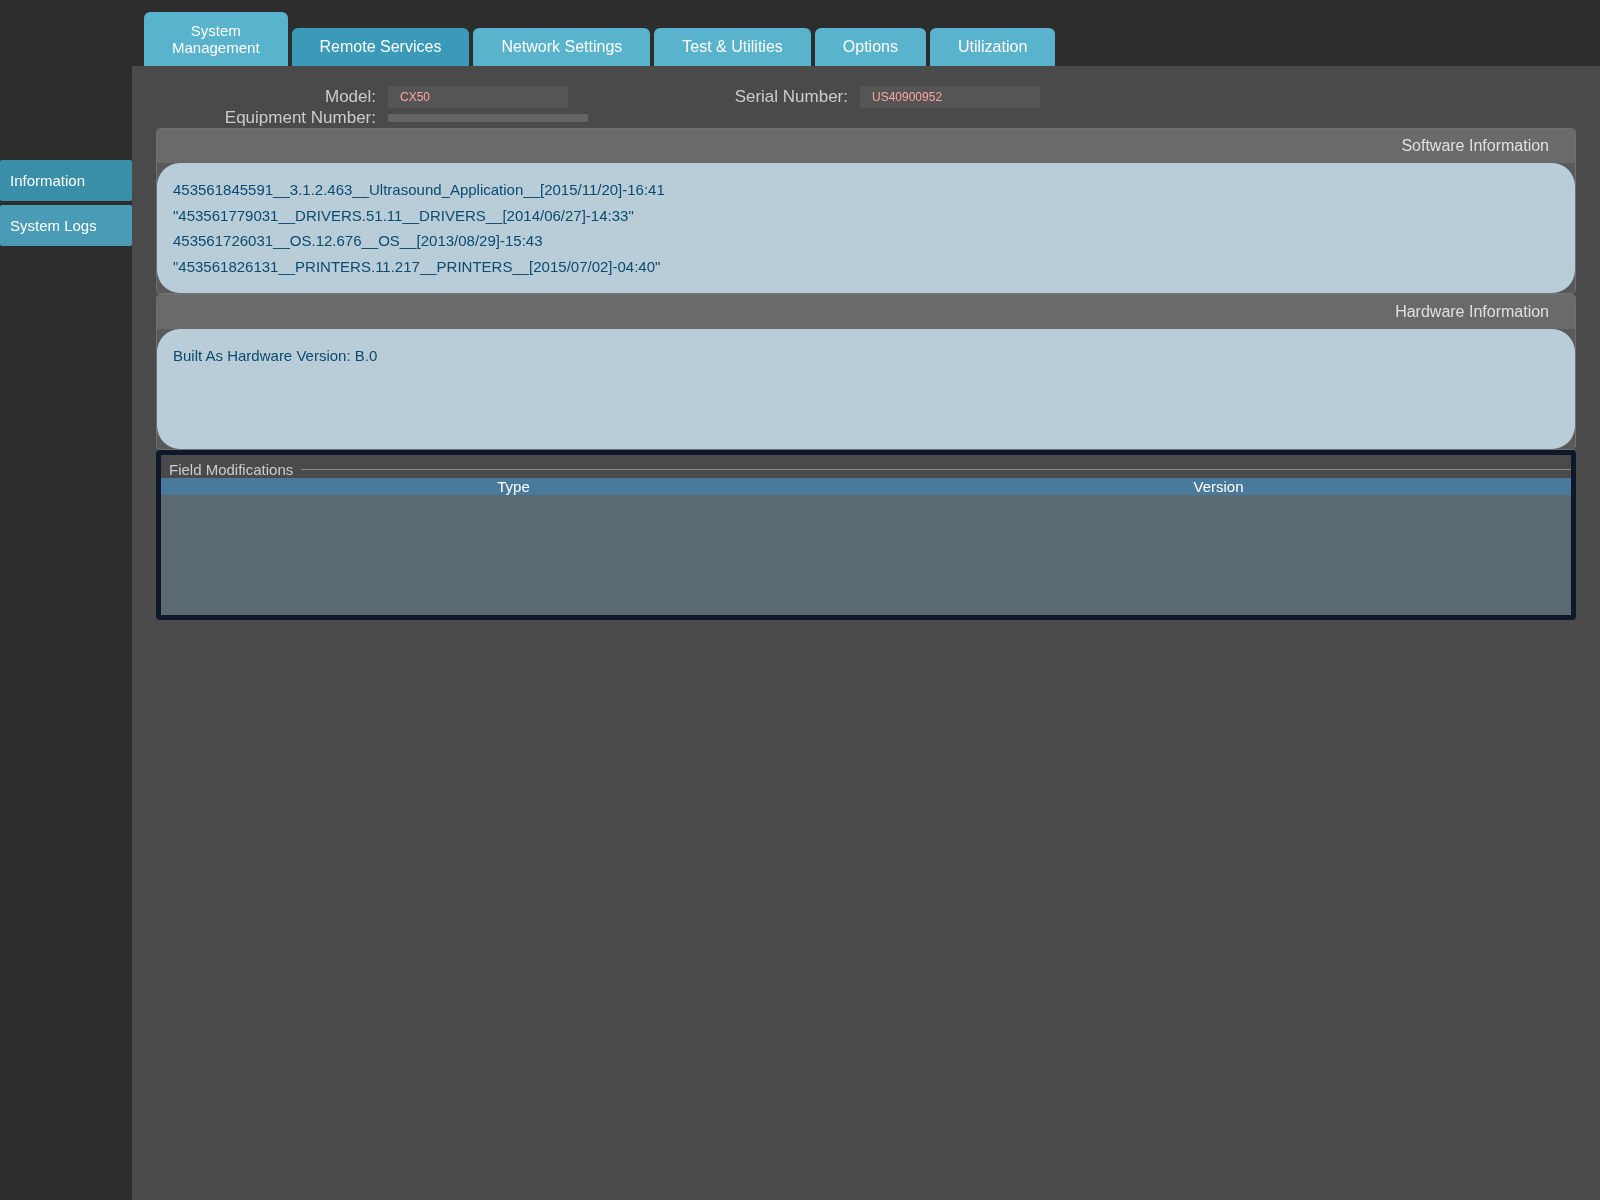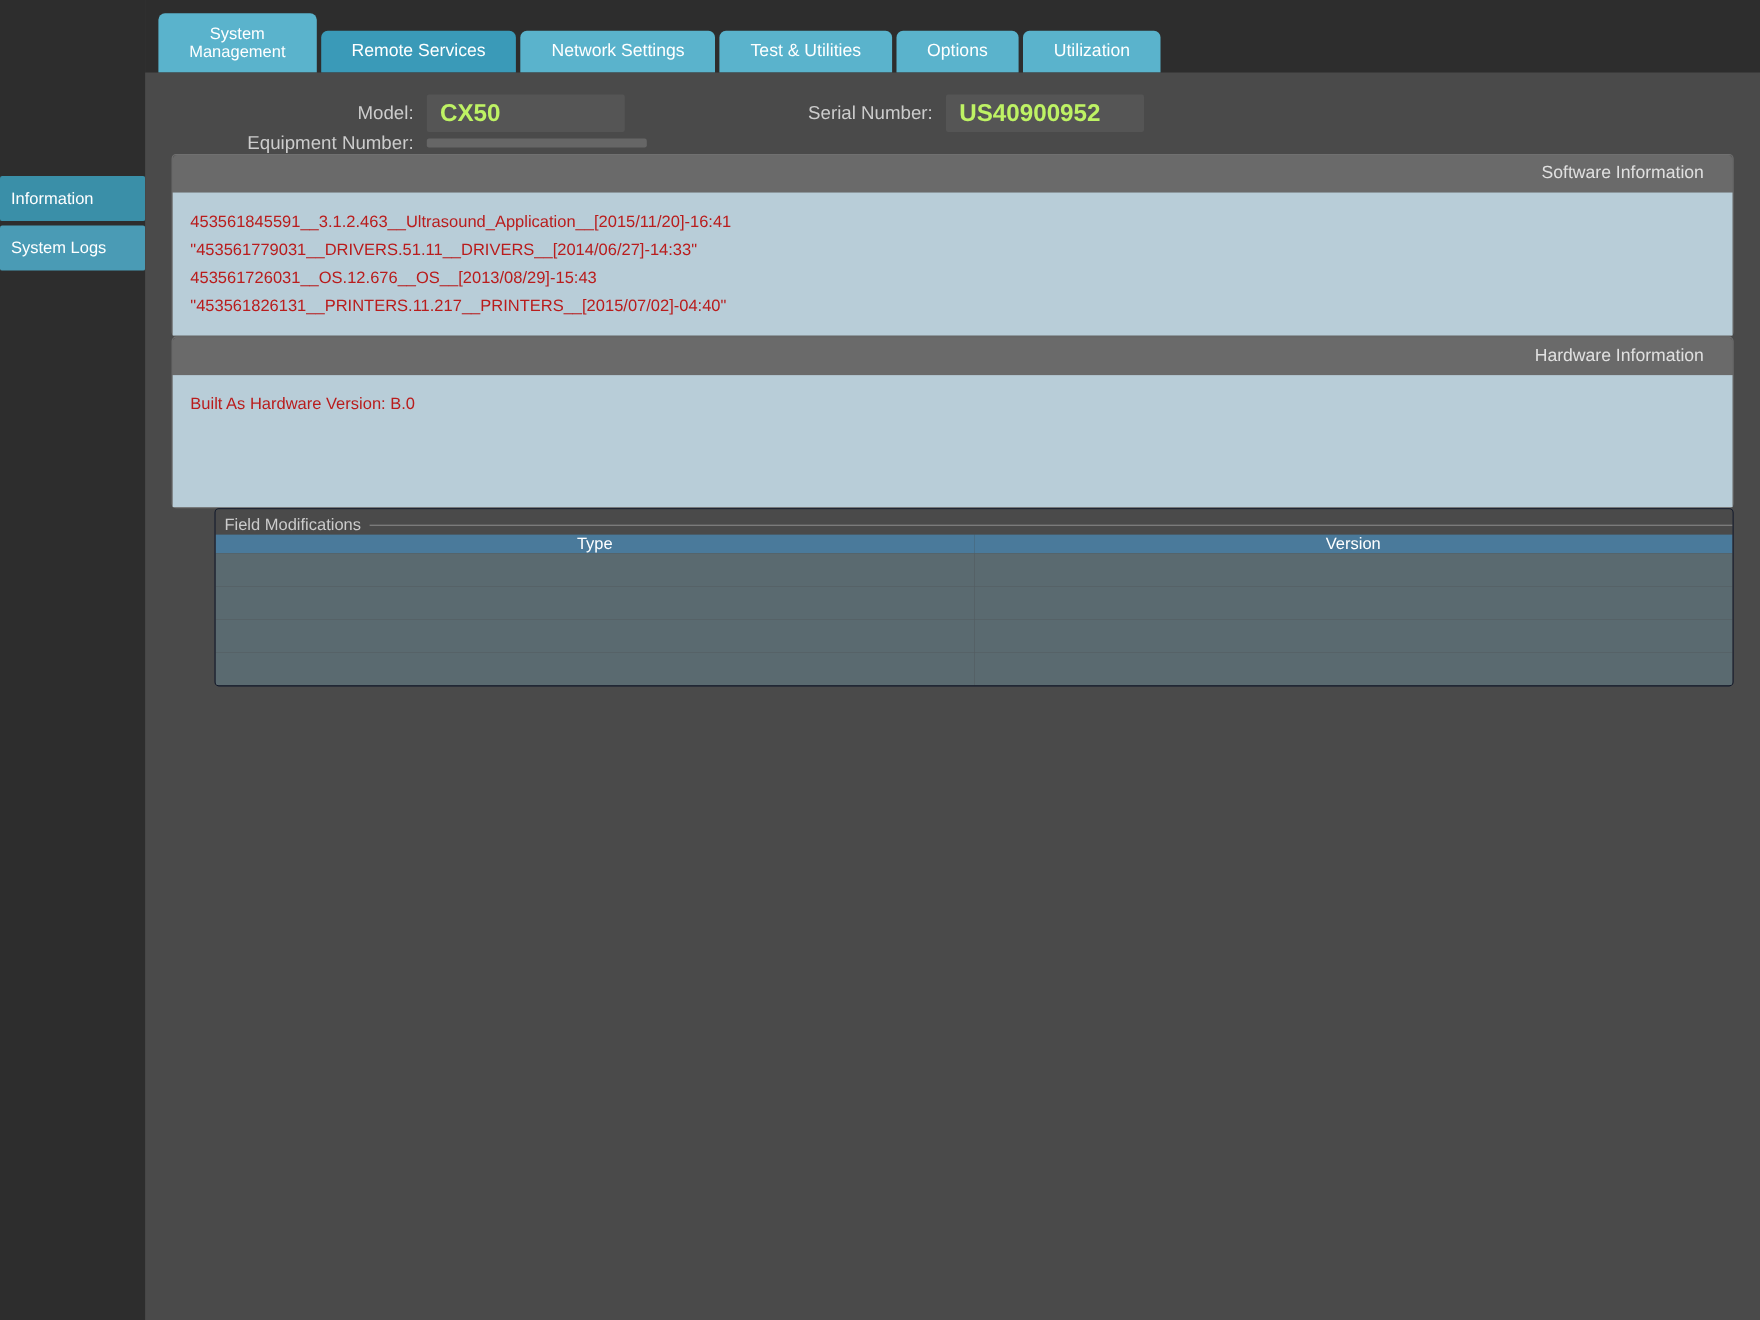--- a/index.html
+++ b/index.html
@@ -77,23 +77,23 @@
       flex-direction: column;
     }
     .info-label {
       color: #cccccc;
       font-size: 17px;
       font-weight: normal;
       text-align: right;
       min-width: 220px;
     }
     .info-value {
-      color: #bef264;
-      font-size: 22px;
-      font-weight: bold;
+      color: #fca5a5;
+      font-size: 12px;
+      font-weight: normal;
       background: #555;
       padding: 4px 12px;
       min-width: 180px;
       border-radius: 2px;
     }
     .info-value.empty {
       background: #666;
       min-width: 200px;
     }
     
@@ -107,30 +107,30 @@
       color: #e0e0e0;
       font-size: 16px;
       padding: 8px 26px;
       text-align: right;
       border-radius: 4px 4px 0 0;
     }
     .section-body {
       background: #b8cdd8;
       padding: 14px 16px;
       font-size: 15px;
-      color: #b91c1c;
+      color: #0c4a6e;
       line-height: 1.7;
       min-height: 100px;
+      border-radius: 23px;
     }
     
     .field-mod-section {
-      border: 1px solid #0f172a;
+      border: 5px solid #0f172a;
       border-radius: 4px;
       overflow: hidden;
-      margin-left: 39px;
     }
     .field-mod-title {
       display: flex;
       align-items: center;
       color: #cccccc;
       font-size: 15px;
       padding: 6px 0 0 8px;
       background: #4a4a4a;
     }
     .field-mod-title::after {

